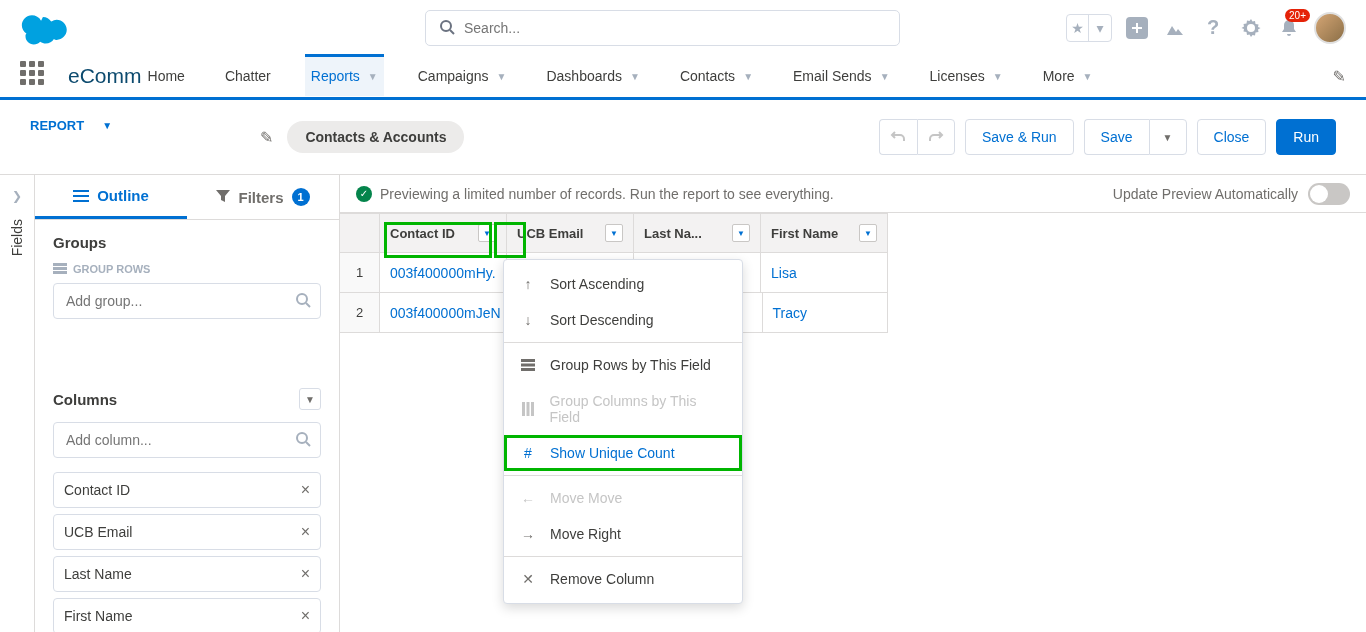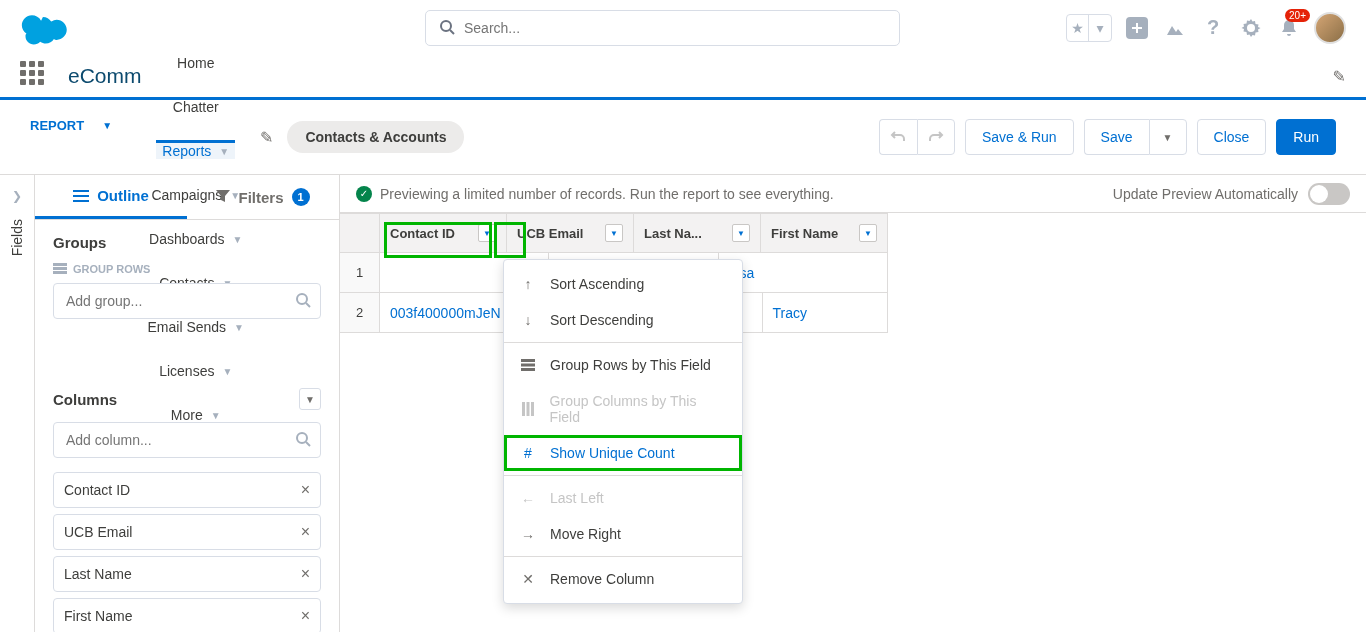--- a/index.html
+++ b/index.html
@@ -18,21 +18,21 @@
 .favorites span:first-child { border-right: 1px solid #d8dde6; }
 .notif { position: relative; }
 .notif-badge { position: absolute; top: -6px; right: -8px; background: #e52208; color: white; font-size: 10px; font-weight: 400; padding: 1px 4px; border-radius: 8px; }
 .avatar { width: 32px; height: 32px; border-radius: 50%; background: linear-gradient(135deg, #d4a574, #8b6f47); border: 2px solid #e0e0e0; }
 
 
 .nav-bar { height: 45px; display: flex; align-items: center; padding: 0 20px; border-bottom: 3px solid #0070d2; }
 .app-launcher { width: 30px; height: 30px; display: grid; grid-template-columns: repeat(3,6px); grid-template-rows: repeat(3,6px); gap: 3px; margin-right: 18px; cursor: pointer; }
 .app-launcher span { background: #706e6b; border-radius: 1px; }
 .app-name { font-size: 21px; font-weight: 500; color: #0c4a6e; }
-.nav-items { display: flex; gap: 28px; align-items: center; height: 100%; flex-direction: column; }
+.nav-items { display: flex; gap: 28px; align-items: center; height: 100%; }
 .nav-item { display: flex; align-items: center; gap: 8px; height: 100%; font-size: 14px; color: #3e3e3c; cursor: pointer; padding: 0 6px; }
 .nav-item.active { border-top: 3px solid #0070d2; color: #0070d2; background: #eef4fa; margin-top: -3px; }
 .nav-item .chev { font-size: 10px; color: #a6b0bd; }
 .edit-pencil { margin-left: auto; color: #706e6b; cursor: pointer; }
 
 
 .sub-header { height: 75px; display: flex; align-items: center; padding: 0 30px; border-bottom: 1px solid #dddbda; }
 .report-label { color: #0070d2; font-size: 13px; font-weight: 700; display: flex; align-items: center; gap: 18px; justify-content: flex-end; }
 .report-title-row { display: flex; align-items: center; gap: 14px; margin-left: 230px; }
 .pencil-sm { color: #706e6b; cursor: pointer; }
@@ -331,20 +331,21 @@
             <span>Last Na...</span>
             <span class="dd">▼</span>
           </div>
         <div class="tcol">
             <span>First Name</span>
             <span class="dd">▼</span>
           </div>
       </div>
       <div class="tbl-row">
         <div class="rownum-col">1</div>
+        <div class="tcell">003f400000mHy.</div>
         <div class="tcell"></div>
         <div class="tcell"></div>
         <div class="tcell">Lisa</div>
       </div>
       <div class="tbl-row">
         <div class="rownum-col">2</div>
         <div class="tcell">003f400000mJeN</div>
         <div class="tcell"></div>
         <div class="tcell"></div>
         <div class="tcell">Tracy</div>
@@ -386,21 +387,21 @@
       </span>
       <span>Group Columns by This Field</span>
     </div>
   <div class="dd-item hl">
       <span class="mi" style="color:#0070d2">#</span>
       <span>Show Unique Count</span>
     </div>
   <div class="dd-sep"></div>
   <div class="dd-item disabled">
       <span class="mi">←</span>
-      <span>Last Left</span>
+      <span>Move Move</span>
     </div>
   <div class="dd-item">
       <span class="mi">→</span>
       <span>Move Right</span>
     </div>
   <div class="dd-sep"></div>
   <div class="dd-item">
       <span class="mi">✕</span>
       <span>Remove Column</span>
     </div>

